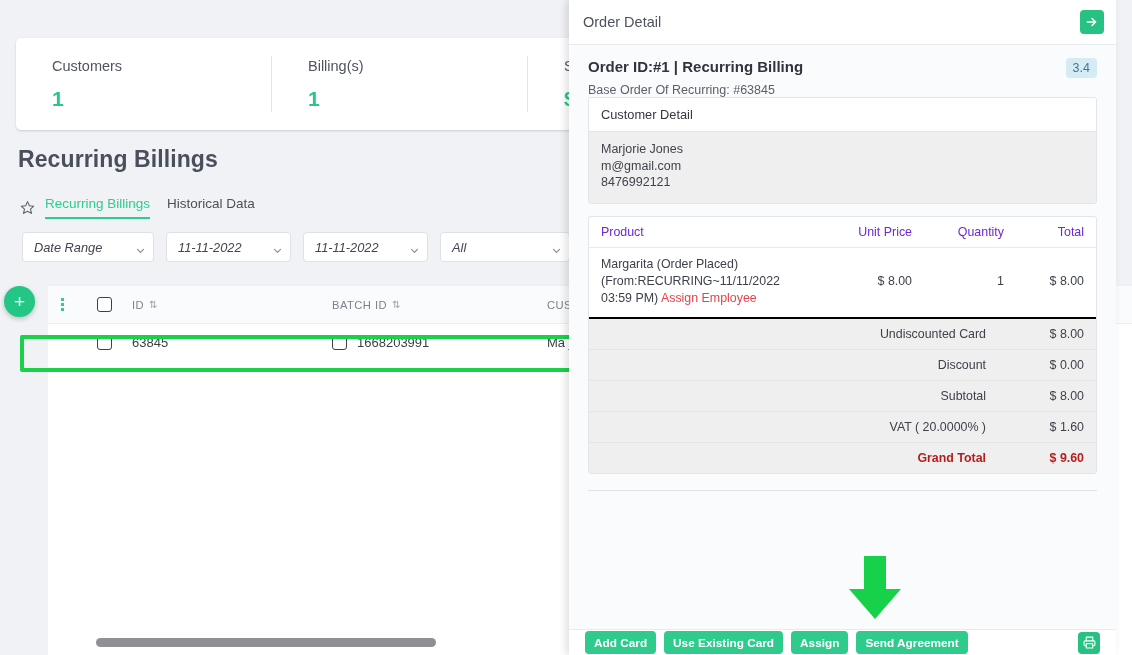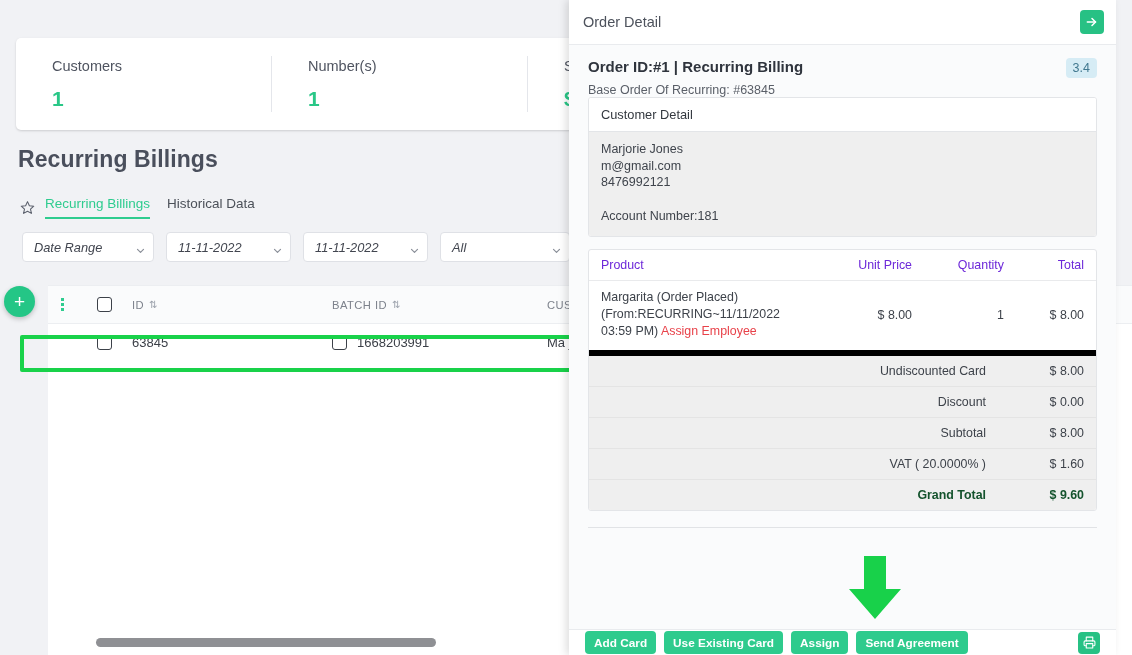--- a/index.html
+++ b/index.html
@@ -328,21 +328,21 @@
   }
   .pt-prod { flex: 1; }
   .pt-price { width: 92px; text-align: right; }
   .pt-qty   { width: 92px; text-align: right; }
   .pt-total { width: 80px; text-align: right; }
 
   .ptable-row {
     display: flex;
     align-items: center;
     padding: 8px 12px 10px 12px;
-    border-bottom: 6px solid #000000;
+    border-bottom: 2px solid #000000;
     font-size: 12.4px;
     color: #3d424a;
   }
   .prod-name { flex: 1; line-height: 17px; padding-right: 10px; }
   .assign-link { color: #e8424a; cursor: pointer; }
   .pr-price { width: 92px; text-align: right; }
   .pr-qty   { width: 92px; text-align: right; }
   .pr-total { width: 80px; text-align: right; }
 
   .sum-row {
@@ -350,21 +350,21 @@
     align-items: center;
     background: #efefef;
     border-bottom: 1px solid #e4e4e4;
     padding: 8px 12px;
     font-size: 12.4px;
     color: #3d424a;
   }
   .sum-row:last-child { border-bottom: none; }
   .sum-label { flex: 1; text-align: right; padding-right: 18px; }
   .sum-val { width: 80px; text-align: right; }
-  .sum-row.grand .sum-label, .sum-row.grand .sum-val { font-weight: 700; color: #14532d; }
+  .sum-row.grand .sum-label, .sum-row.grand .sum-val { font-weight: 700; color: #b91c1c; }
 
   .divider {
     margin: 16px 0 0 0;
     height: 1px;
     background: #e1e3e6;
   }
 
   .panel-foot {
     flex: 0 0 auto;
     height: 26px;
@@ -413,21 +413,21 @@
 <div id="root">
 
   <div class="page">
 
     <div class="stats-card">
       <div class="stat">
         <div class="stat-label">Customers</div>
         <div class="stat-value">1</div>
       </div>
       <div class="stat">
-        <div class="stat-label">Number(s)</div>
+        <div class="stat-label">Billing(s)</div>
         <div class="stat-value">1</div>
       </div>
       <div class="stat">
         <div class="stat-label">Sales</div>
         <div class="stat-value">$</div>
       </div>
     </div>
 
     <div class="page-title">Recurring Billings</div>
 
@@ -550,21 +550,20 @@
         <div class="badge-34">3.4</div>
       </div>
       <div class="order-sub">Base Order Of Recurring: #63845</div>
 
       <div class="box">
         <div class="box-head">Customer Detail</div>
         <div class="box-body">
           <div class="cust-line">Marjorie Jones</div>
           <div class="cust-line">m@gmail.com</div>
           <div class="cust-line">8476992121</div>
-          <div class="cust-acct">Account Number:181</div>
         </div>
       </div>
 
       <div class="ptable">
         <div class="ptable-head">
           <div class="pt-prod">Product</div>
           <div class="pt-price">Unit Price</div>
           <div class="pt-qty">Quantity</div>
           <div class="pt-total">Total</div>
         </div>

